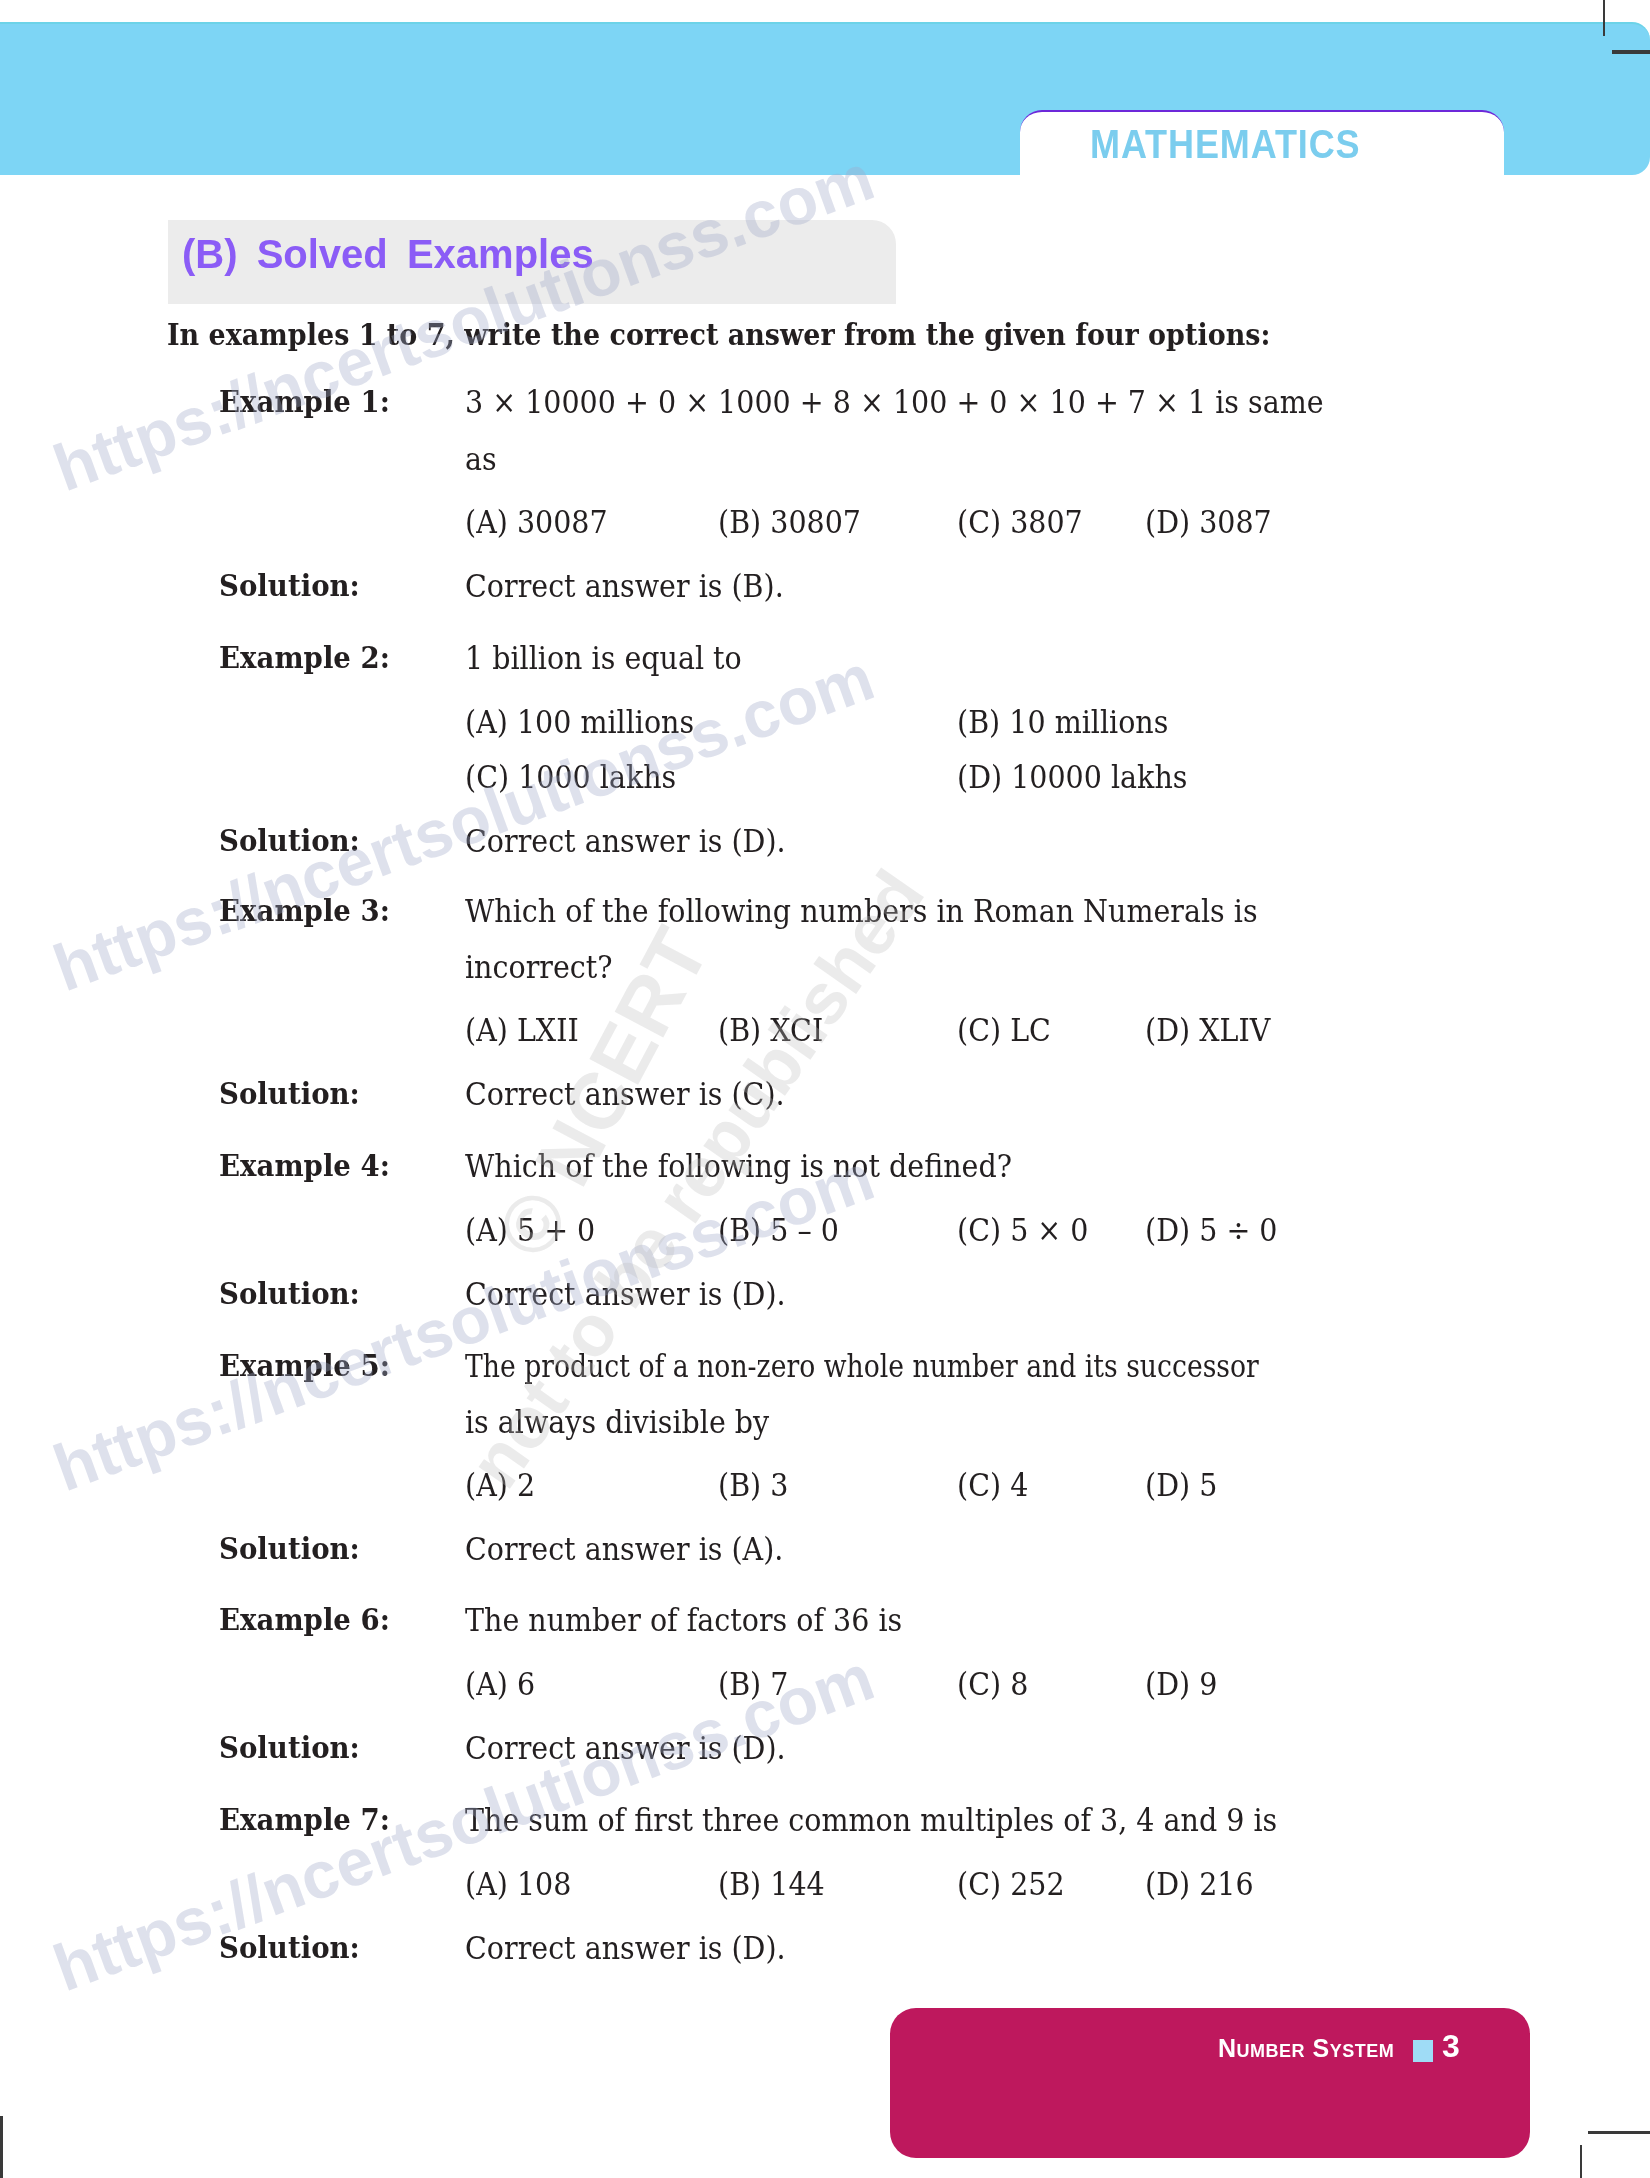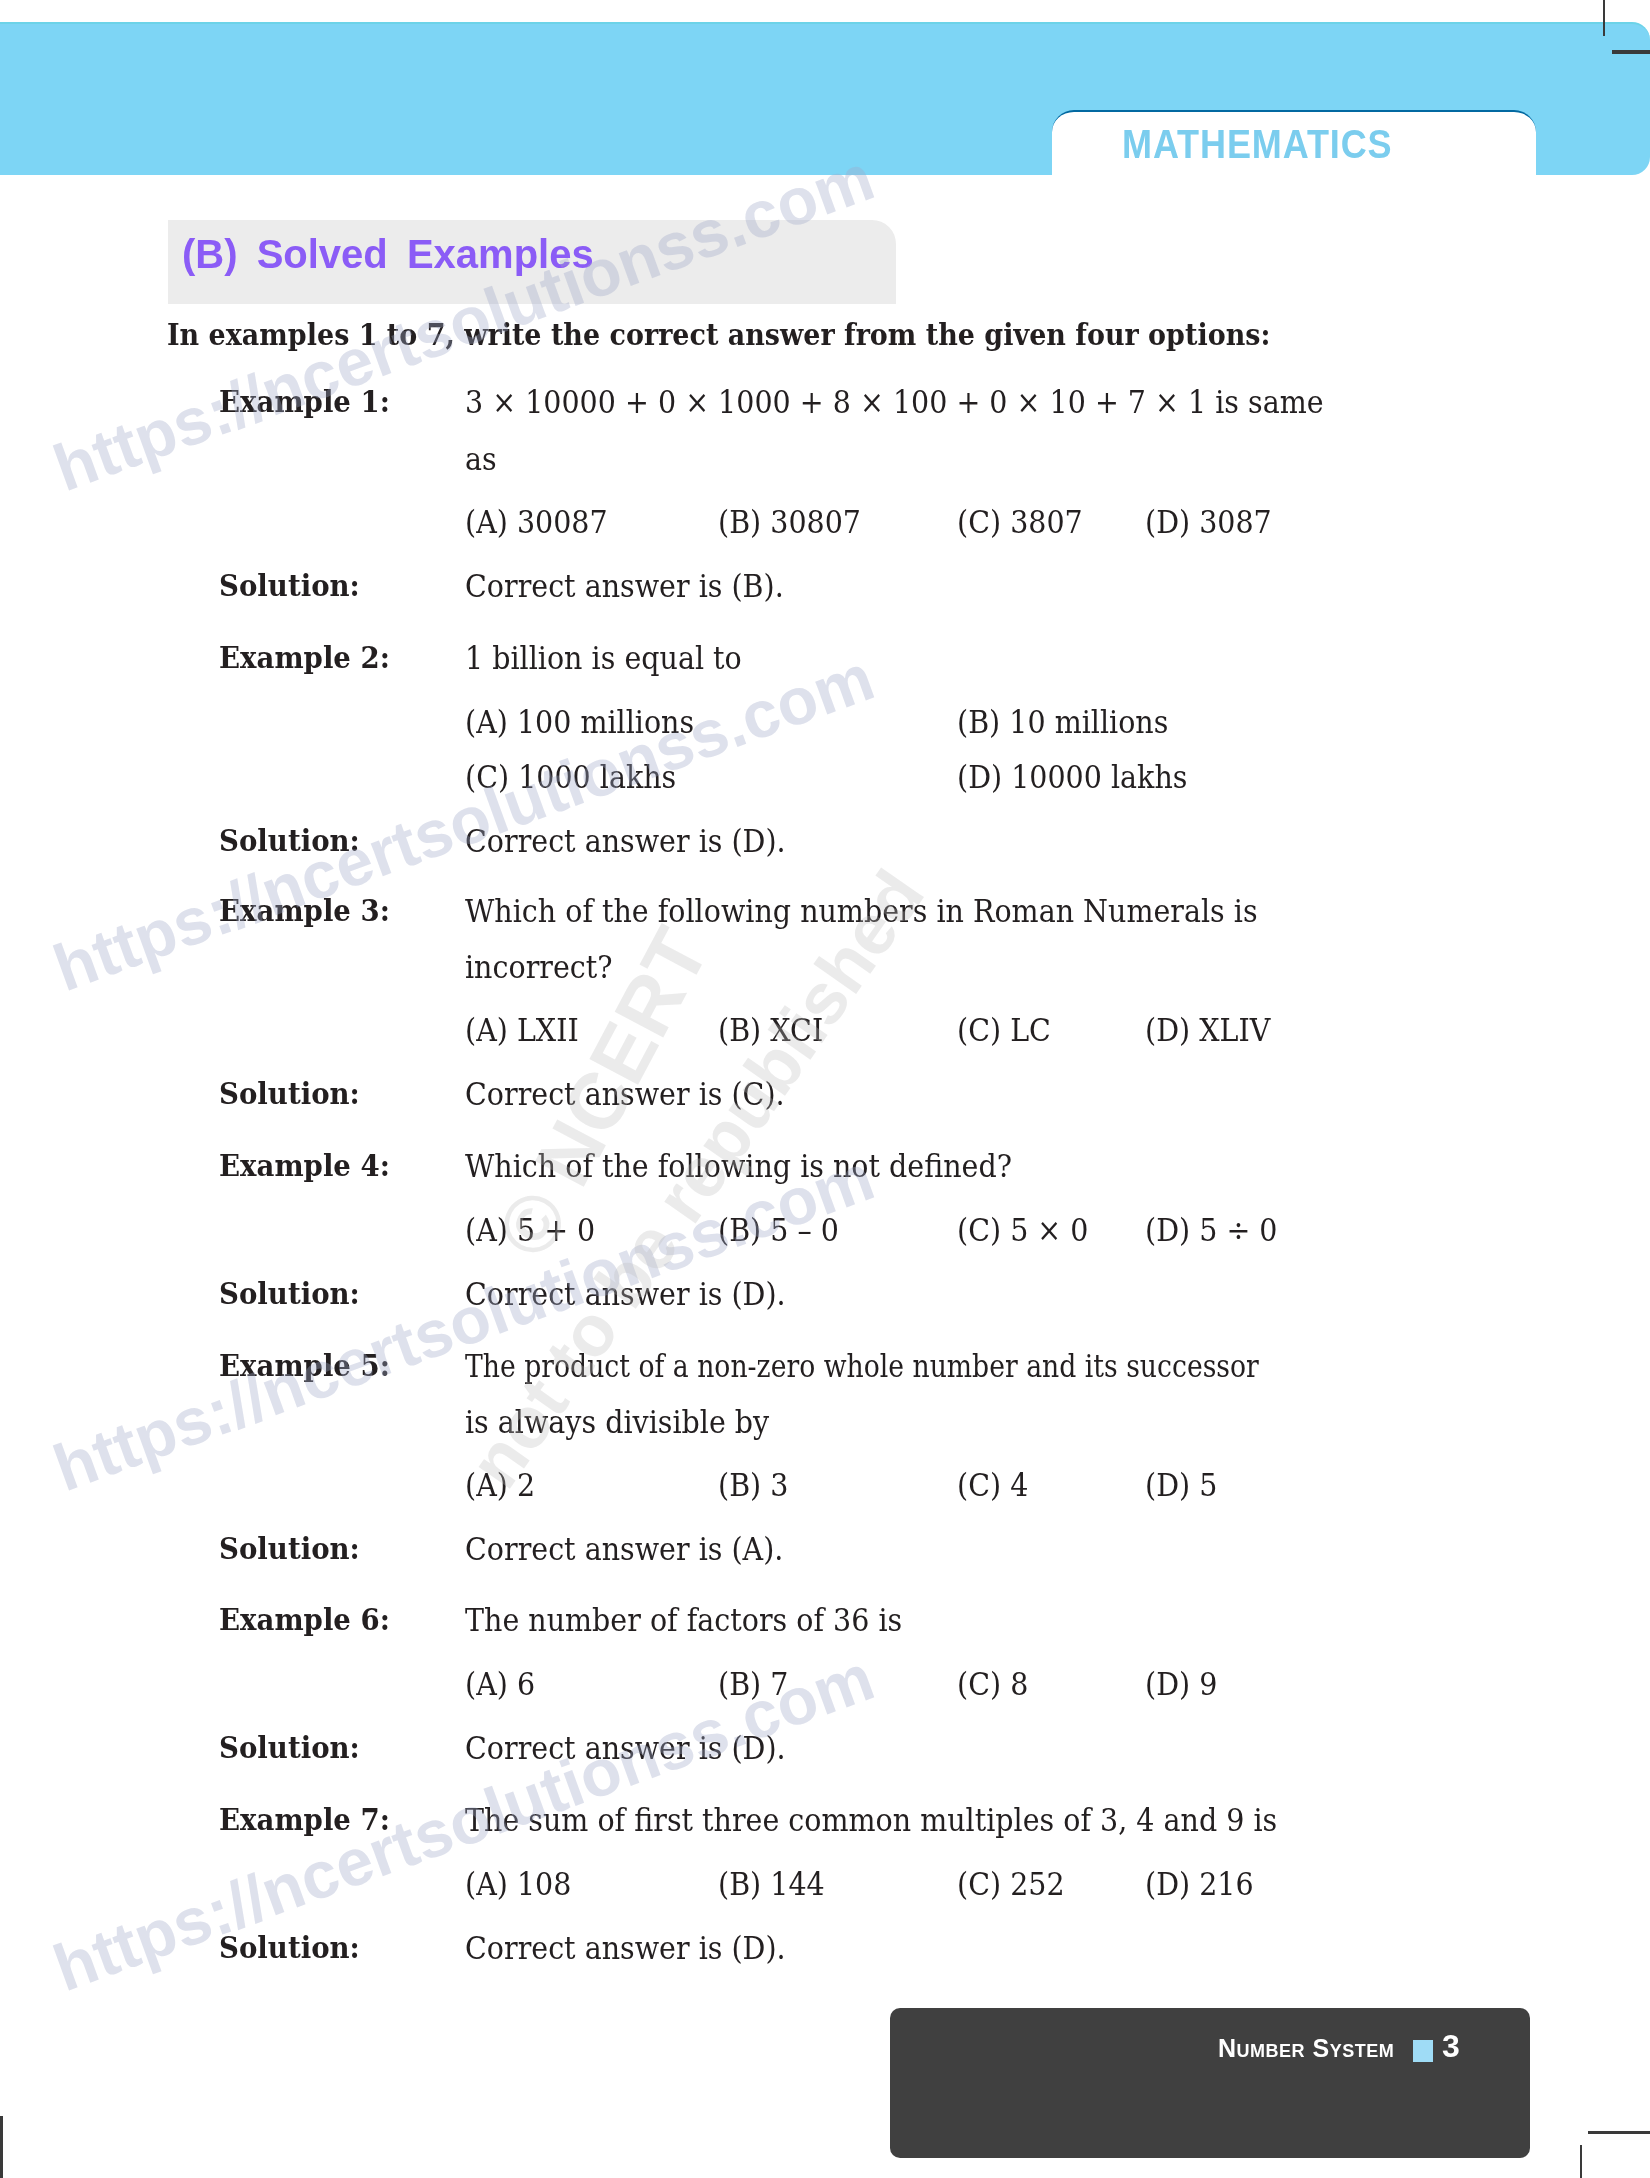--- a/index.html
+++ b/index.html
@@ -8,23 +8,23 @@
     background:#ffffff;
     font-family:"DejaVu Serif", serif;
     color:#231f20;
   }
   .header-band {
     position:absolute; left:0; top:22px; width:1650px; height:151px;
     background:#7dd5f5; border-top-right-radius:18px; border-bottom-right-radius:18px;
     border-top:2px solid #6cd3e8;
   }
   .subject-tab {
-    position:absolute; left:1052px; top:110px; width:484px; height:70px;
+    position:absolute; left:1020px; top:110px; width:484px; height:70px;
     background:#ffffff; border-top-left-radius:22px; border-top-right-radius:22px;
-    border-top:2px solid #0369a1;
+    border-top:2px solid #6d28d9;
   }
   .subject-tab span {
     position:absolute; left:70px; top:10px;
     font-family:"Liberation Sans", sans-serif; font-weight:bold; font-size:40px;
     letter-spacing:1px; color:#7bcdee; transform:scaleX(0.9); transform-origin:left;
   }
   .crop-mark { position:absolute; background:#3a3a3a; }
 
   .section-box {
     position:absolute; left:168px; top:220px; width:728px; height:84px;
@@ -46,21 +46,21 @@
   .txt { position:absolute; left:465px; font-size:31px; transform:scaleX(0.92); transform-origin:left; }
   .opt { position:absolute; font-size:31px; transform:scaleX(0.92); transform-origin:left; }
 
   .watermark {
     position:absolute; font-family:"Liberation Sans", sans-serif; font-weight:bold;
     color:rgba(160,170,200,0.35); white-space:nowrap; pointer-events:none;
     transform-origin:left bottom;
   }
   .footer-box {
     position:absolute; left:890px; top:2008px; width:640px; height:150px;
-    background:#404040; border-radius:10px;
+    background:#be185d; border-radius:26px;
   }
   .footer-box .chapter {
     position:absolute; left:328px; top:26px;
     font-family:"Liberation Sans", sans-serif; font-weight:bold; font-size:25px; color:#ffffff;
     font-variant:small-caps; letter-spacing:0.5px;
   }
   .footer-box .sq {
     position:absolute; left:523px; top:32px; width:20px; height:22px; background:#9fdcf6;
   }
   .footer-box .pageno {

